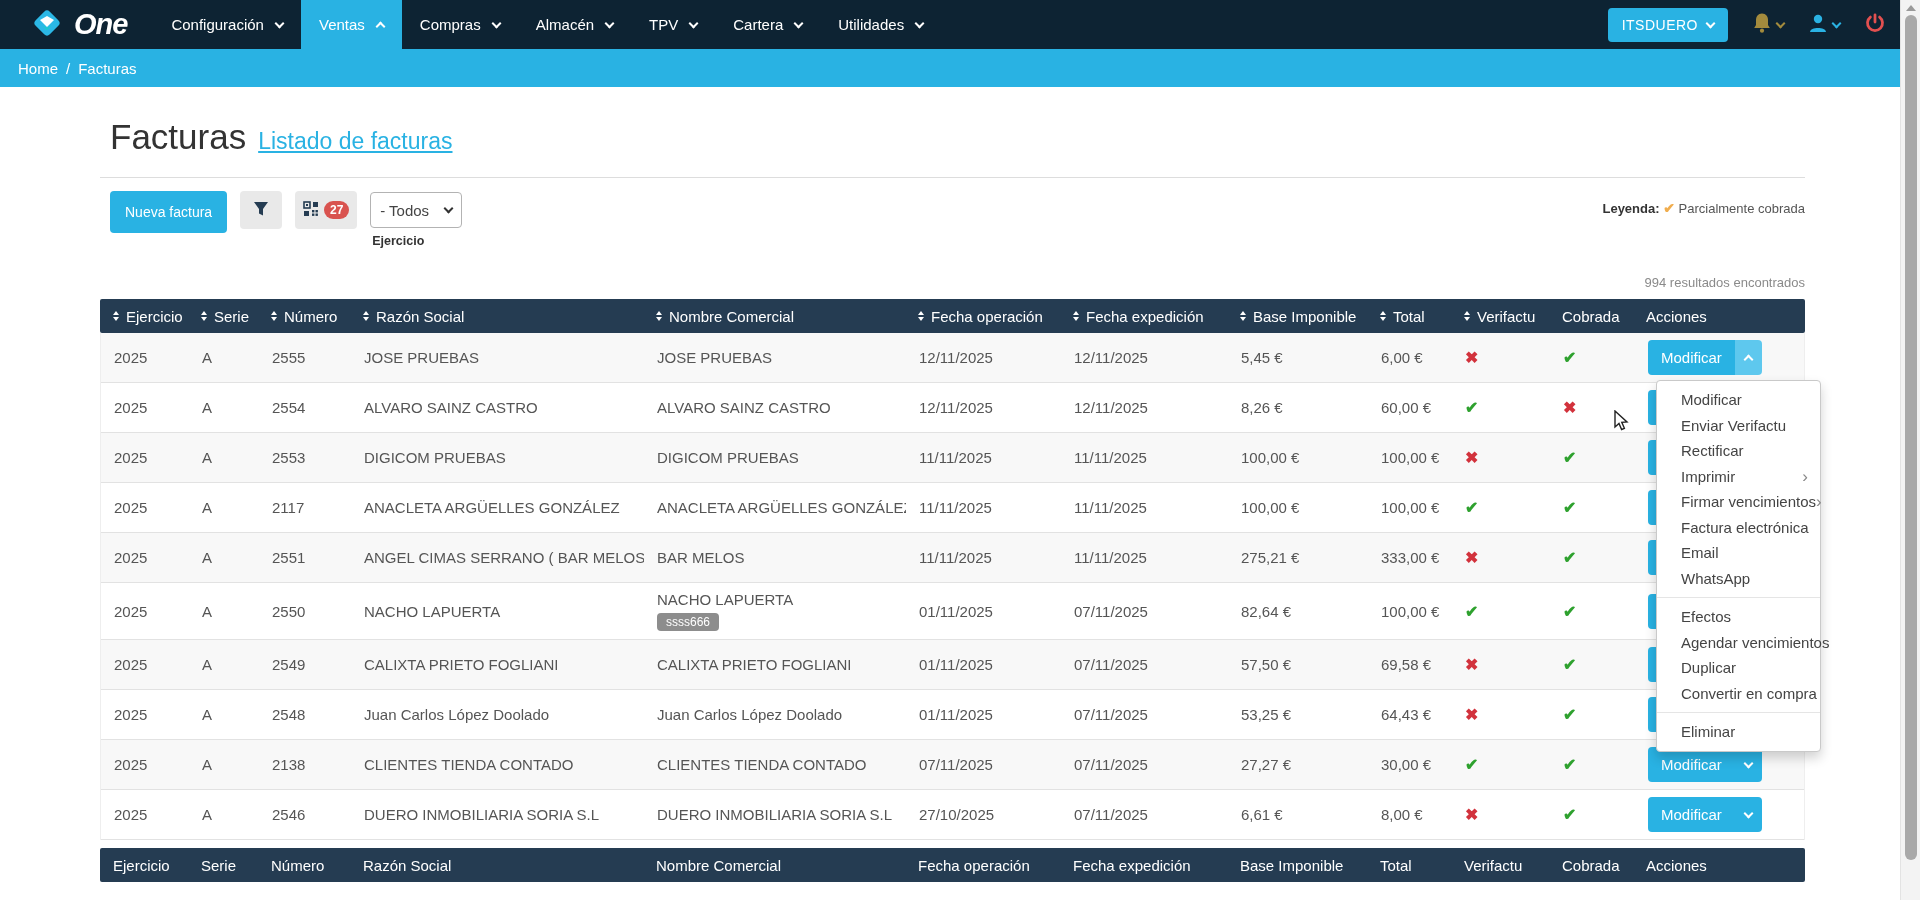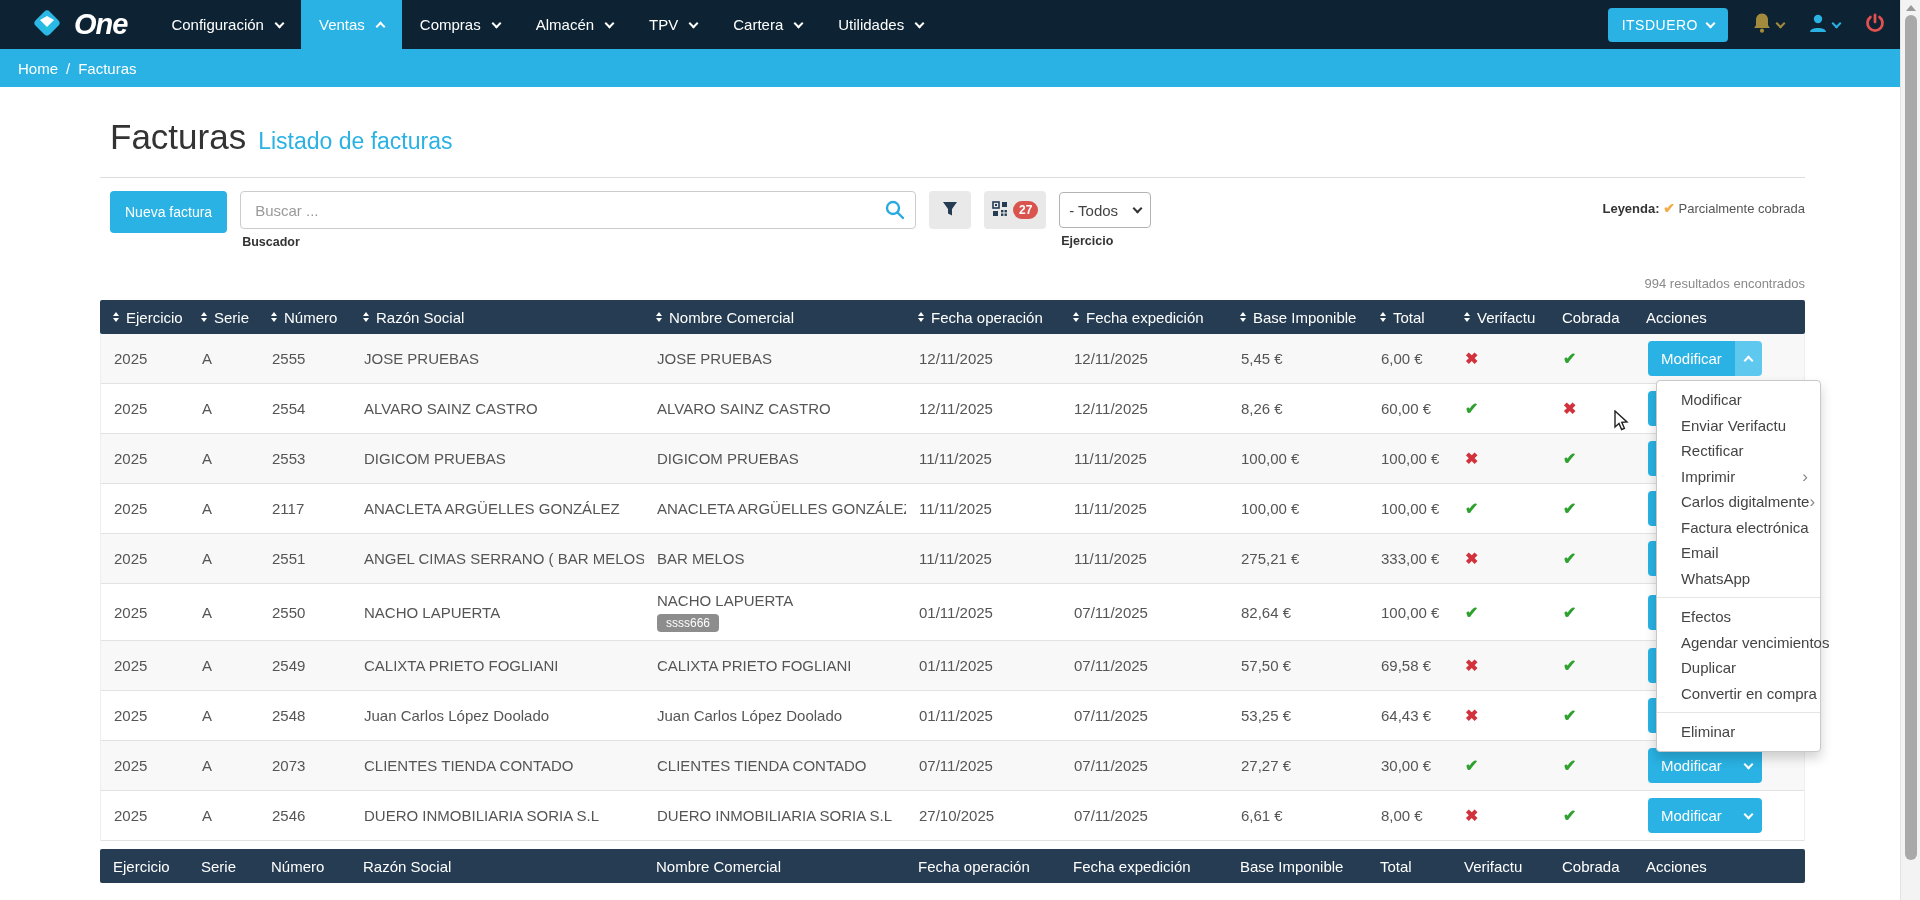--- a/index.html
+++ b/index.html
@@ -30,21 +30,21 @@
     font-size:14px;display:flex;align-items:center;gap:9px;cursor:pointer;font-family:inherit;letter-spacing:.5px;}
   .icon-wrap{display:flex;align-items:center;gap:5px;cursor:pointer;}
   
   .breadcrumb{height:38px;background:var(--accent);display:flex;align-items:center;gap:8px;
     padding-left:18px;color:#fff;font-size:15px;}
   .breadcrumb .bc-link{cursor:pointer;}
   
   main{margin-left:100px;width:1705px;}
   .title-row{margin-top:30px;margin-left:10px;display:flex;align-items:baseline;gap:12px;}
   .page-title{font-size:35px;font-weight:500;color:#333;}
-  .page-subtitle{font-size:23px;color:var(--accent);font-weight:400;}
+  .page-subtitle{font-size:23px;color:var(--accent);font-weight:400;text-decoration:underline;}
   .rule{border:none;border-top:1px solid #ddd;margin-top:20px;}
   
   .toolbar{margin-top:13px;display:flex;align-items:flex-start;gap:13px;}
   .btn-new{margin-left:10px;background:var(--accent);color:#fff;border:none;border-radius:4px;
     height:42px;padding:8px 15px;font-size:14px;cursor:pointer;font-family:inherit;}
   .search-wrap{width:676px;}
   .search-box{position:relative;}
   .search-box input{width:100%;height:38px;border:1px solid #ccc;border-radius:4px;
     padding:0 42px 0 14px;font-size:15px;color:#555;font-family:inherit;outline:none;}
   .search-box input::placeholder{color:#9a9a9a;}
@@ -192,32 +192,20 @@
 <main>
   <div class="title-row">
     <span class="page-title">Facturas</span>
     <span class="page-subtitle">Listado de facturas</span>
   </div>
   <hr class="rule">
 
   <div class="toolbar">
     <button class="btn-new">Nueva factura</button>
 
-    <div class="search-wrap">
-      <div class="search-box">
-        <input type="text" placeholder="Buscar ..." style="">
-        <span class="search-icon">
-          <svg width="21" height="21" viewBox="0 0 21 21">
-            <circle cx="9" cy="9" r="6" stroke="#2aa9e0" stroke-width="2.4" fill="none"></circle>
-            <path d="M13.5 13.5 L19 19" stroke="#2aa9e0" stroke-width="2.4" stroke-linecap="round"></path>
-          </svg>
-        </span>
-      </div>
-      <div class="sub-label">Buscador</div>
-    </div>
 
     <button class="icon-btn filter-btn">
       <span>
         <svg width="16" height="16" viewBox="0 0 16 16">
           <path d="M1 1 L15 1 L10 8 L10 14.5 L6 12.5 L6 8 Z" fill="#253c52"></path>
         </svg>
       </span>
     </button>
 
     <button class="icon-btn grid-btn">
@@ -486,21 +474,21 @@
           <div class="td" style="padding-left: 0px;"><div class="action-btn">
               <span class="action-main">Modificar</span>
               <span class="action-caret">
                 <span class="chev"></span>
               </span>
             </div></div>
         </div>
         <div class="trow striped">
           <div class="td">2025</div>
           <div class="td">A</div>
-          <div class="td">2073</div>
+          <div class="td">2138</div>
           <div class="td">CLIENTES TIENDA CONTADO</div>
           <div class="td"><span>CLIENTES TIENDA CONTADO</span></div>
           <div class="td">07/11/2025</div>
           <div class="td">07/11/2025</div>
           <div class="td">27,27 €</div>
           <div class="td">30,00 €</div>
           <div class="td"><span class="check">✔</span></div>
           <div class="td"><span class="check">✔</span></div>
           <div class="td" style="padding-left: 0px;"><div class="action-btn">
               <span class="action-main">Modificar</span>
@@ -578,21 +566,21 @@
       <span>Enviar Verifactu</span>
     </div>
     <div class="dd-item">
       <span>Rectificar</span>
     </div>
     <div class="dd-item">
       <span>Imprimir</span>
       <span class="dd-sub">›</span>
     </div>
     <div class="dd-item">
-      <span>Carlos digitalmente</span>
+      <span>Firmar vencimientos</span>
       <span class="dd-sub">›</span>
     </div>
     <div class="dd-item">
       <span>Factura electrónica</span>
     </div>
     <div class="dd-item">
       <span>Email</span>
     </div>
     <div class="dd-item">
       <span>WhatsApp</span>

